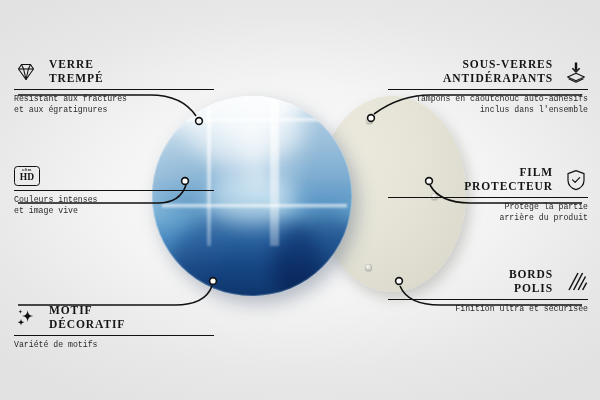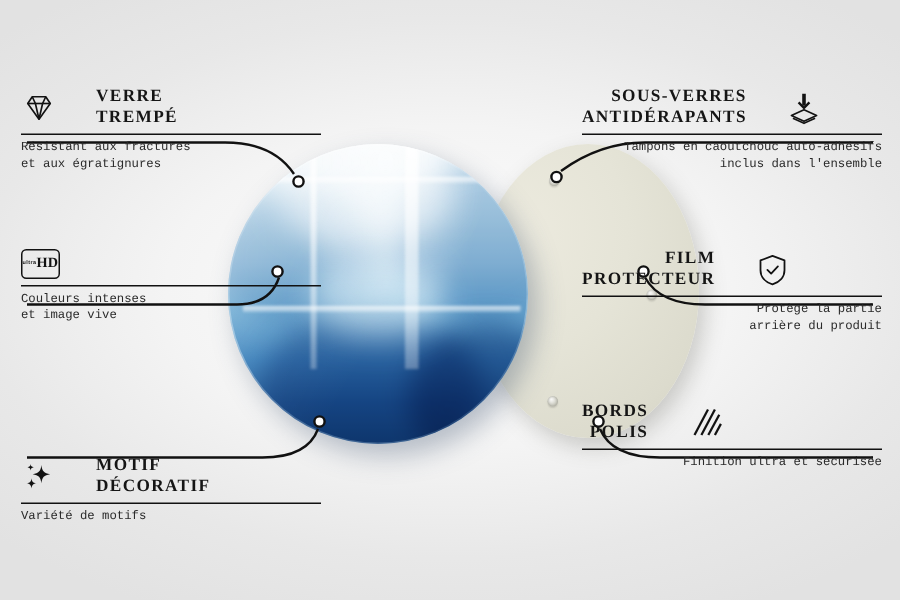--- a/index.html
+++ b/index.html
@@ -71,22 +71,22 @@
   }
 
   
   #connectors{ position:absolute; left:0; top:0; width:600px; height:400px; pointer-events:none; }
 
   
   .feature{ position:absolute; width:200px; }
   .feature.left{ left:14px; text-align:left; }
   .feature.right{ right:12px; text-align:right; }
 
-  .f-head{ display:flex; align-items:center; gap:26px; }
-  .feature.right .f-head{ }
+  .f-head{ display:flex; align-items:center; gap:11px; }
+  .feature.right .f-head{ justify-content:flex-end; }
   .f-title{
     font-family:"Liberation Serif", serif;
     font-weight:700;
     font-size:11.5px;
     letter-spacing:.9px;
     line-height:13.5px;
     color:#151515;
     text-transform:uppercase;
     white-space:pre-line;
   }
@@ -99,21 +99,21 @@
     line-height:10.5px;
     color:#2a2a2a;
     margin-top:4px;
     white-space:pre-line;
   }
   .f-icon{ flex:0 0 auto; width:24px; height:24px; display:block; }
 
   
   .hd-badge{
     width:26px; height:20px; border:1.4px solid #121212; border-radius:3.5px;
-    display:flex; flex-direction:row; align-items:center; justify-content:center;
+    display:flex; flex-direction:column; align-items:center; justify-content:center;
     line-height:1;
   }
   .hd-ultra{ font-size:3.6px; font-weight:700; letter-spacing:.3px; color:#121212; font-family:"Liberation Sans",sans-serif; }
   .hd-hd{ font-size:9.5px; font-weight:700; letter-spacing:.2px; color:#121212; font-family:"Liberation Serif",serif; margin-top:.5px;}
 </style>
 </head>
 <body>
 
 <div id="product-stage">
 

